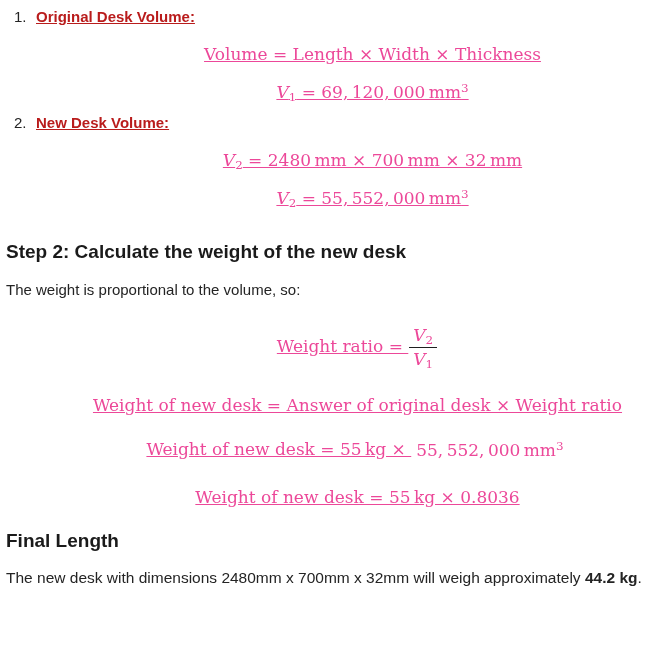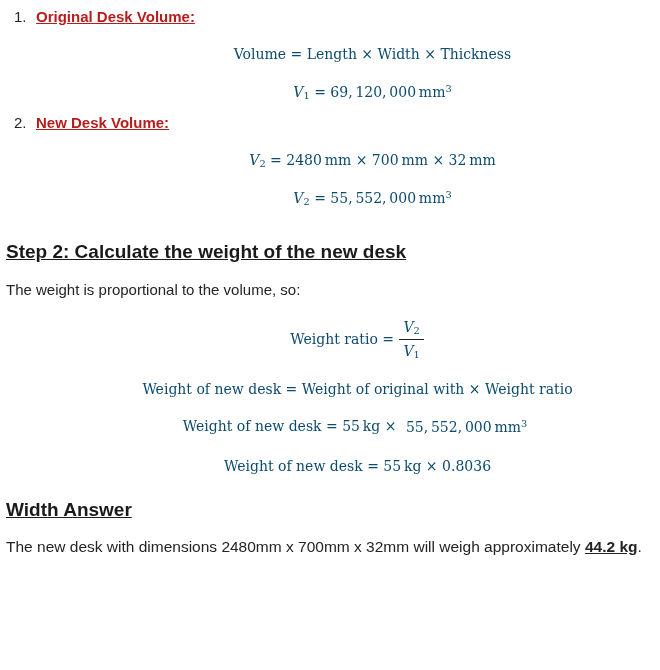--- a/index.html
+++ b/index.html
@@ -27,51 +27,51 @@
   }
   .li-label { font-weight: 700; color: #b91c1c; text-decoration: underline; }
 
   
   h2 {
     margin: 30px 0 0 0;
     font-size: 19px;
     line-height: 26px;
     font-weight: 700;
     color: #1a1a1a;
-    text-decoration: underline;
   }
   h2.final { margin-top: 20px; }
   p.body-text {
     margin: 15px 0 0 0;
     font-size: 15px;
     line-height: 20px;
     color: #242424;
   }
   p.body-text.final { margin-top: 14px; font-size: 15.5px; }
-  p.body-text strong { font-weight: 700; text-decoration: underline; }
+  p.body-text strong { font-weight: 700; }
 
   
   .math {
     margin: 16px 0 0 0;
     padding-left: 55px;
     text-align: center;
     font-family: "DejaVu Serif", serif;
-    font-size: 14px;
+    font-size: 17px;
     line-height: 22px;
-    color: #0c4a6e;
+    color: #ec4899;
+    text-decoration: underline;
   }
   .math.tight { margin-top: 15px; }
   .mvar { font-style: italic; }
   .math sub { font-size: 70%; line-height: 0; vertical-align: -0.25em; }
   .math sup { font-size: 70%; line-height: 0; vertical-align: 0.5em; }
   .frac {
     display: inline-block;
     vertical-align: middle;
     text-align: right;
-    margin: 0 1px;
+    margin: 8px 1px;
   }
   .frac .fnum, .frac .fden {
     display: block;
     padding: 1px 4px;
     line-height: 21px;
   }
   .frac .fden { border-top: 1px solid #1f1f1f; }
 </style>
 </head>
 <body>
@@ -89,21 +89,21 @@
       <div class="math"><i class="mvar">V</i><sub>2</sub><span> = 2480 mm × 700 mm × 32 mm</span></div>
       <div class="math"><i class="mvar">V</i><sub>2</sub><span> = 55, 552, 000 mm</span><sup>3</sup></div>
     </li>
   </ol>
 
   <h2>Step 2: Calculate the weight of the new desk</h2>
 
   <p class="body-text">The weight is proportional to the volume, so:</p>
 
   <div class="math"><span>Weight ratio = </span><span class="frac"><span class="fnum"><i class="mvar">V</i><sub>2</sub></span><span class="fden"><i class="mvar">V</i><sub>1</sub></span></span></div>
-  <div class="math tight"><span>Weight of new desk = Weight of original with × Weight ratio</span></div>
+  <div class="math tight"><span>Weight of new desk = Answer of original desk × Weight ratio</span></div>
   <div class="math tight"><span>Weight of new desk = 55 kg × </span><span class="frac"><span class="fnum"><span>55, 552, 000 mm</span><sup>3</sup></span></span></div>
   <div class="math"><span>Weight of new desk = 55 kg × 0.8036</span></div>
 
-  <h2 class="final">Width Answer</h2>
+  <h2 class="final">Final Length</h2>
 
   <p class="body-text final"><span>The new desk with dimensions 2480mm x 700mm x 32mm will weigh approximately </span><strong>44.2 kg</strong><span>.</span></p>
 
 </div>
 
 </body></html>

